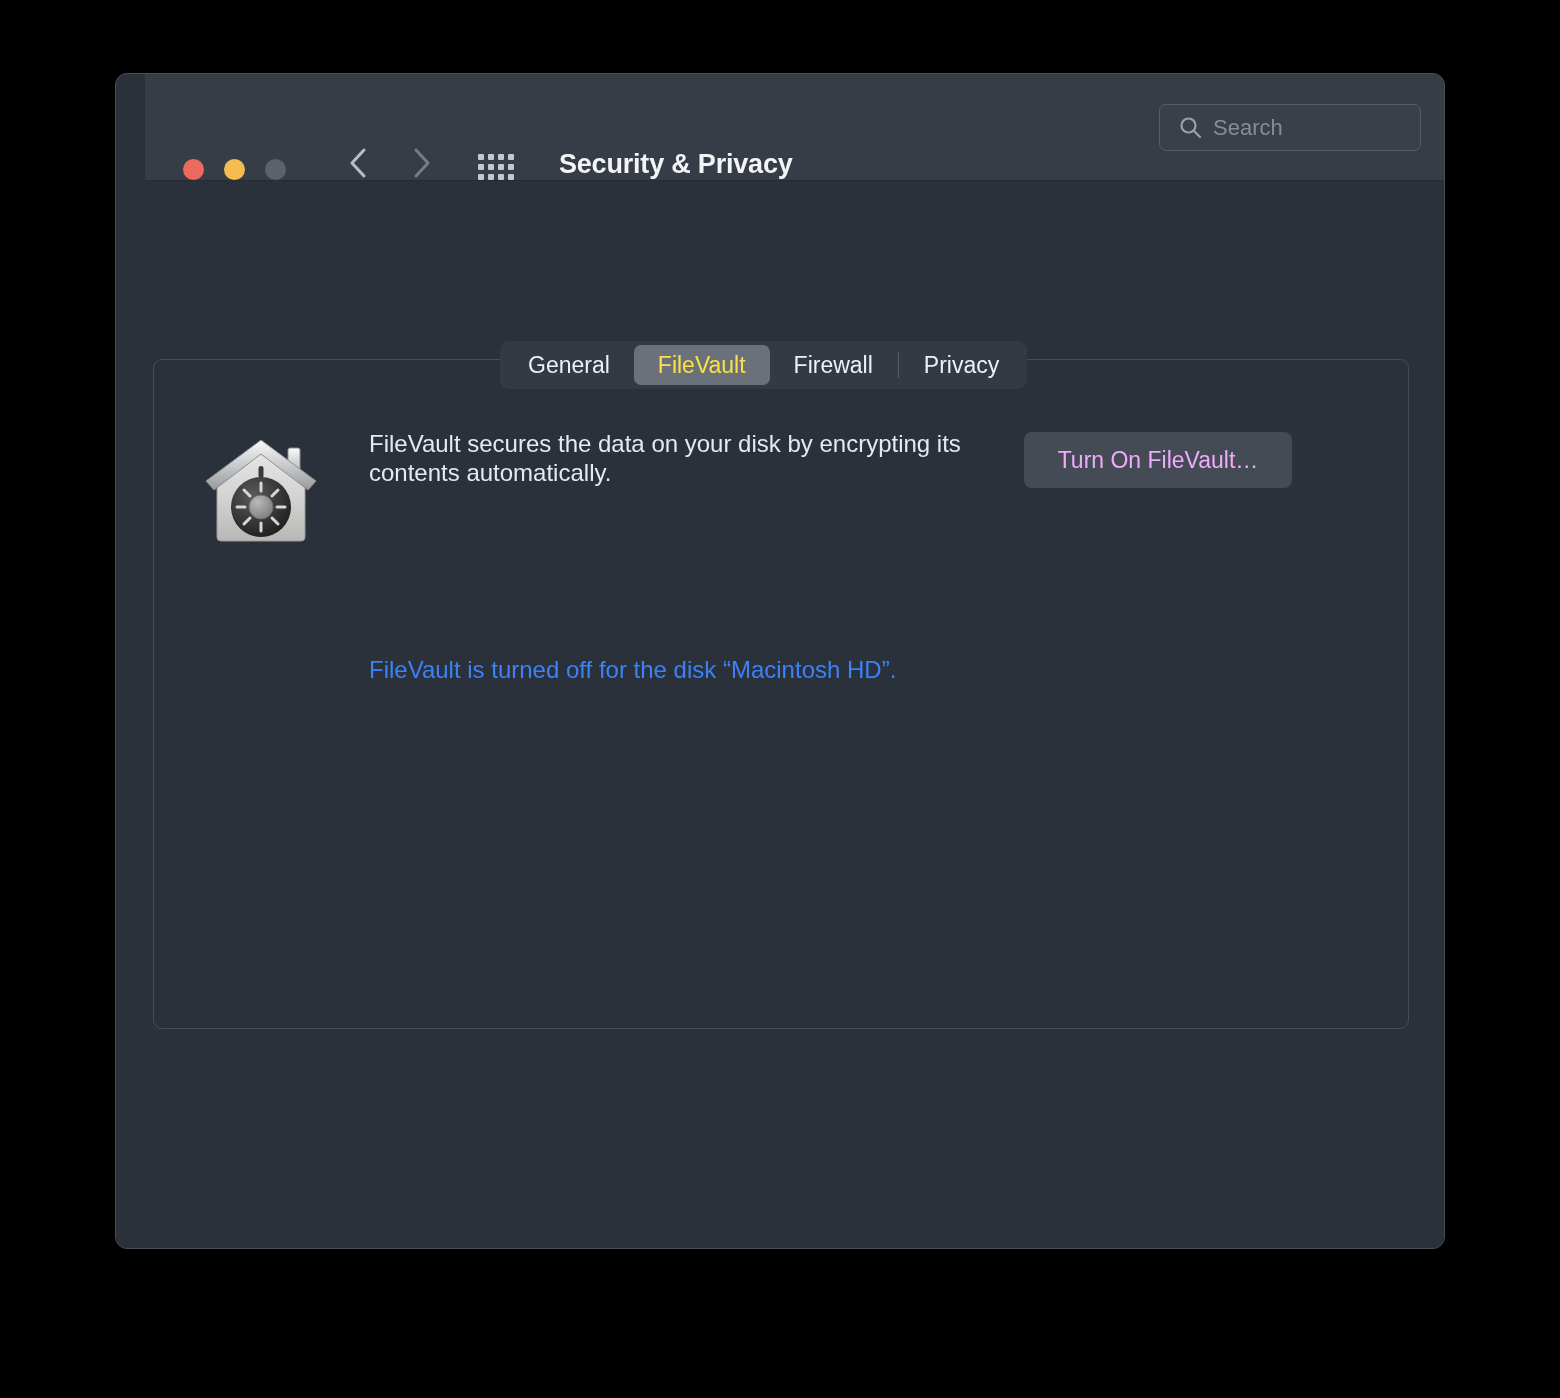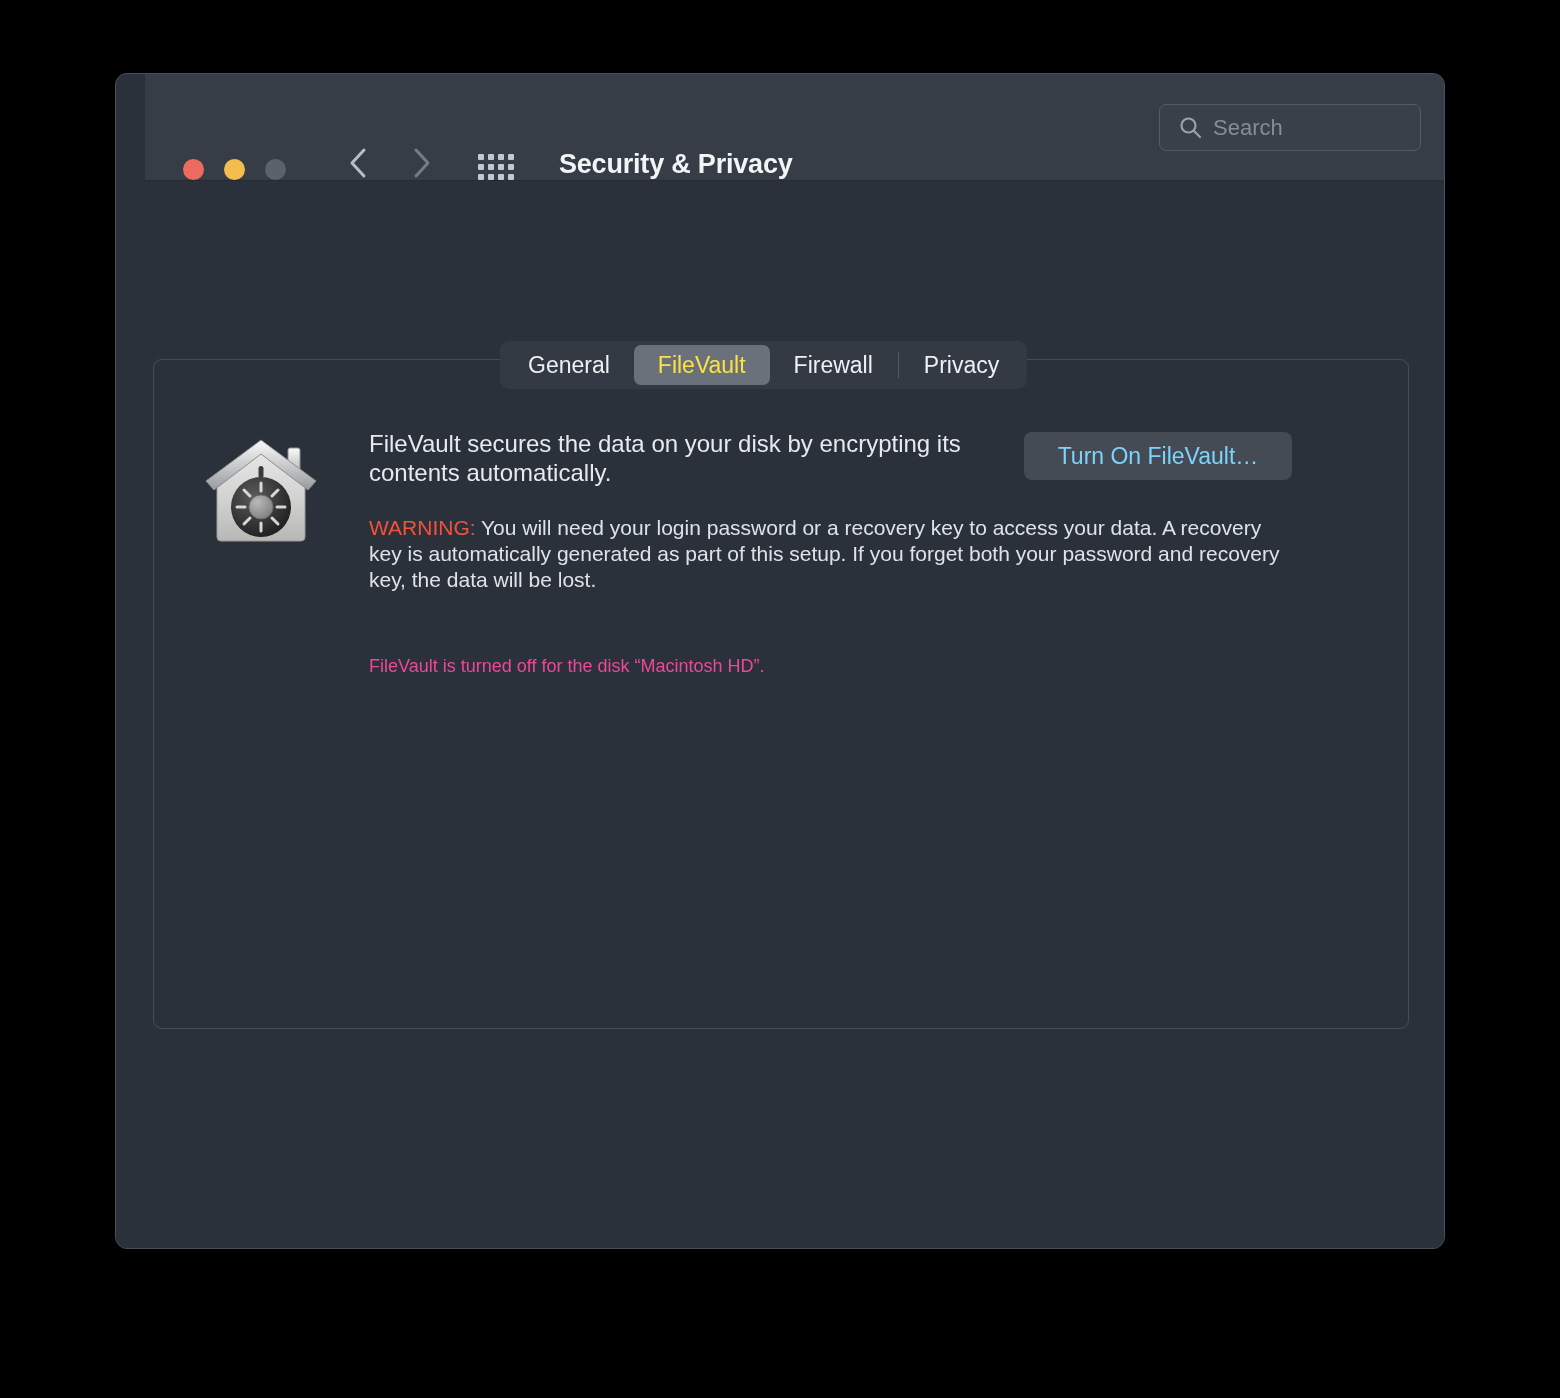--- a/index.html
+++ b/index.html
@@ -186,37 +186,37 @@
     line-height: 26px;
     color: #dfe3e8;
     z-index: 2;
   }
   #warning-label { color: #f4513c; }
 
   #status-line {
     position: absolute;
     left: 253px;
     top: 475px;
-    font-size: 18px;
-    color: #ec4899;
+    font-size: 24px;
+    color: #3b82f6;
     white-space: nowrap;
     z-index: 2;
   }
 
   
   #turn-on-btn {
     position: absolute;
     left: 908px;
     top: 251px;
     width: 268px;
-    height: 48px;
+    height: 56px;
     background: #454b55;
     border: none;
     border-radius: 8px;
-    color: #7dd3fc;
+    color: #f0abfc;
     font-size: 23px;
     font-family: inherit;
     display: flex;
     align-items: center;
     justify-content: center;
     z-index: 2;
     white-space: nowrap;
   }
 </style>
 </head>
@@ -327,22 +327,19 @@
         </g>
 
         <circle cx="61" cy="74" r="12" fill="url(#knobGrad)" stroke="#6d6d6d" stroke-width="1"></circle>
 
         <rect x="58.5" y="33" width="5" height="12" rx="2.5" fill="#3a3a3a"></rect>
       </svg>
     </div>
 
     <div id="description">FileVault secures the data on your disk by encrypting its contents automatically.</div>
 
-    <div id="warning-block">
-      <span id="warning-label">WARNING:</span><span> You will need your login password or a recovery key to access your data. A recovery key is automatically generated as part of this setup. If you forget both your password and recovery key, the data will be lost.</span>
-    </div>
 
     <div id="status-line">FileVault is turned off for the disk “Macintosh HD”.</div>
 
     <button id="turn-on-btn">Turn On FileVault…</button>
 
   </div>
 </div>
 
 </body></html>

